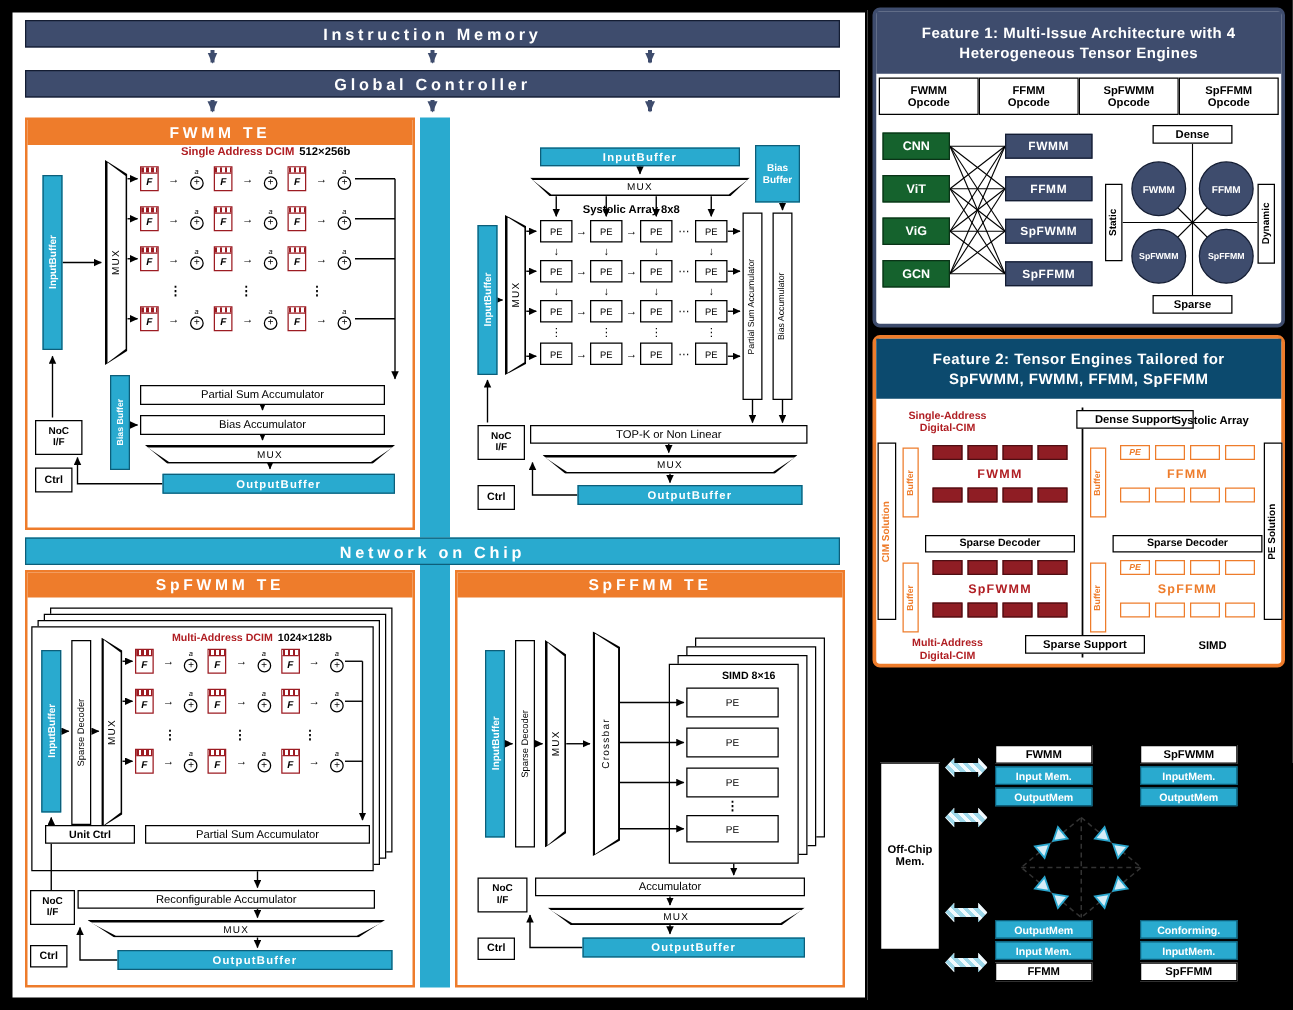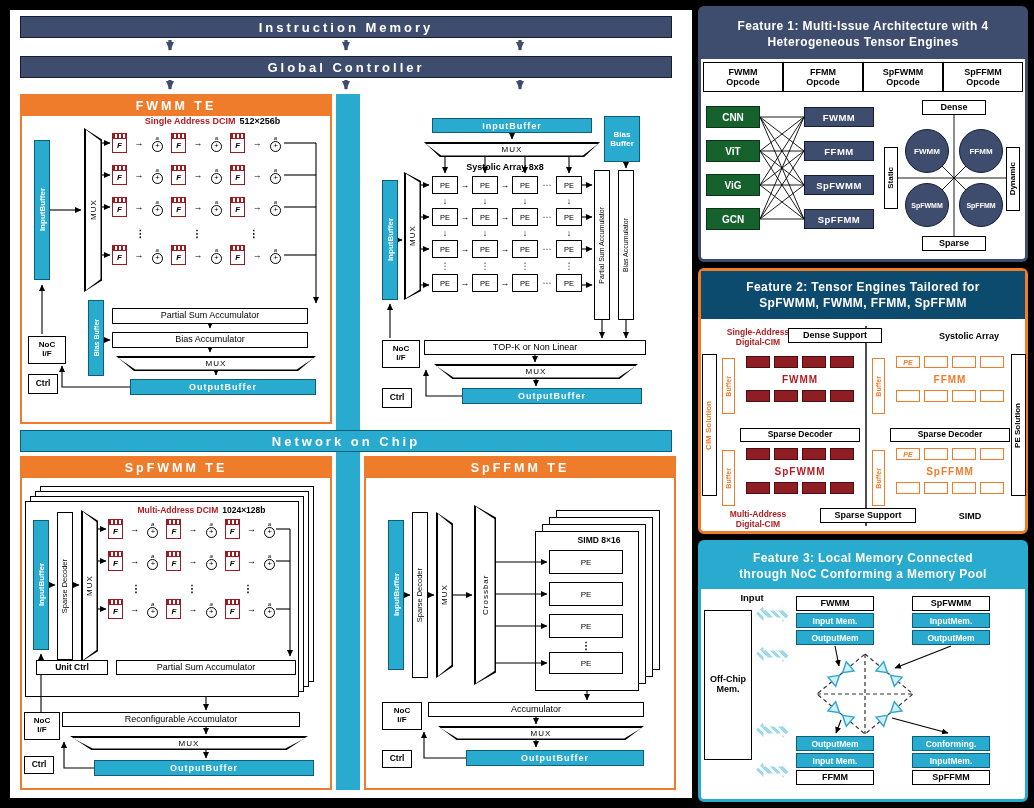--- a/index.html
+++ b/index.html
@@ -647,21 +647,21 @@
   <div class="abs z10 circle" style="left:959px;top:129px;width:44px;height:44px">FFMM</div>
   <div class="abs z10 circle" style="left:905px;top:183px;width:44px;height:44px;font-size:7px">SpFWMM</div>
   <div class="abs z10 circle" style="left:959px;top:183px;width:44px;height:44px;font-size:7px">SpFFMM</div>
 
   <div class="abs z1 fp" style="left:698px;top:268px;width:330px;height:266px;border:3px solid #ee7c2b">
     <div class="fph pre" style="left:0;top:0;width:324px;height:48px;background:#0c4a6e">Feature 2: Tensor Engines Tailored for
 SpFWMM, FWMM, FFMM, SpFFMM</div>
   </div>
   <div class="abs z10 lbl pre b redtx" style="left:702px;top:326px;width:112px;height:22px;font-size:8.5px">Single-Address
 Digital-CIM</div>
-  <div class="abs z10 box b" style="left:788px;top:328px;width:94px;height:15px;font-size:9px">Dense Support</div>
+  <div class="abs z10 box b" style="left:861px;top:328px;width:94px;height:15px;font-size:9px">Dense Support</div>
   <div class="abs z10 lbl b" style="left:918px;top:328px;width:102px;height:15px;font-size:9px">Systolic Array</div>
   <div class="abs z10 box" style="left:702px;top:354px;width:15px;height:142px">
       <span class="vt b ortx" style="font-size:8px">CIM Solution</span>
     </div>
   <div class="abs z10 box" style="left:1011px;top:354px;width:15px;height:142px">
       <span class="vt b" style="font-size:8px">PE Solution</span>
     </div>
   <div class="abs z10 bufv" style="left:722px;top:358px;width:13px;height:56px">
       <span class="vt">Buffer</span>
     </div>
@@ -734,24 +734,20 @@
         <i class="pebank"></i>
         <i class="pebank"></i>
         <i class="pebank"></i>
       </div>
   </div>
   <div class="abs z10 lbl pre b redtx" style="left:702px;top:508px;width:112px;height:22px;font-size:8.5px">Multi-Address
 Digital-CIM</div>
   <div class="abs z10 box b" style="left:820px;top:508px;width:96px;height:15px;font-size:9px">Sparse Support</div>
   <div class="abs z10 lbl b" style="left:938px;top:508px;width:64px;height:15px;font-size:9px">SIMD</div>
 
-  <div class="abs z1 fp" style="left:698px;top:540px;width:330px;height:262px;border:3px solid #29aacf">
-    <div class="fph pre" style="left:0;top:0;width:324px;height:46px;background:#29aacf">Feature 3: Local Memory Connected
-through NoC Conforming a Memory Pool</div>
-  </div>
   <div class="abs z10 lbl b" style="left:732px;top:592px;width:40px;height:11px;font-size:9.5px">Input</div>
   <div class="abs z10 harrow" style="left:756px;top:606px;width:34px;height:16px"></div>
   <div class="abs z10 harrow" style="left:756px;top:646px;width:34px;height:16px"></div>
   <div class="abs z10 harrow" style="left:756px;top:722px;width:34px;height:16px"></div>
   <div class="abs z10 harrow" style="left:756px;top:762px;width:34px;height:16px"></div>
   <div class="abs z10 box b pre" style="left:704px;top:610px;width:48px;height:150px;font-size:9px">Off-Chip
 Mem.</div>
   <div class="abs z10 box b" style="left:796px;top:596px;width:78px;height:15px">FWMM</div>
   <div class="abs z10 cyan lbl b" style="left:796px;top:613px;width:78px;height:15px;font-size:8.5px">Input Mem.</div>
   <div class="abs z10 cyan lbl b" style="left:796px;top:630px;width:78px;height:15px;font-size:8.5px">OutputMem</div>

